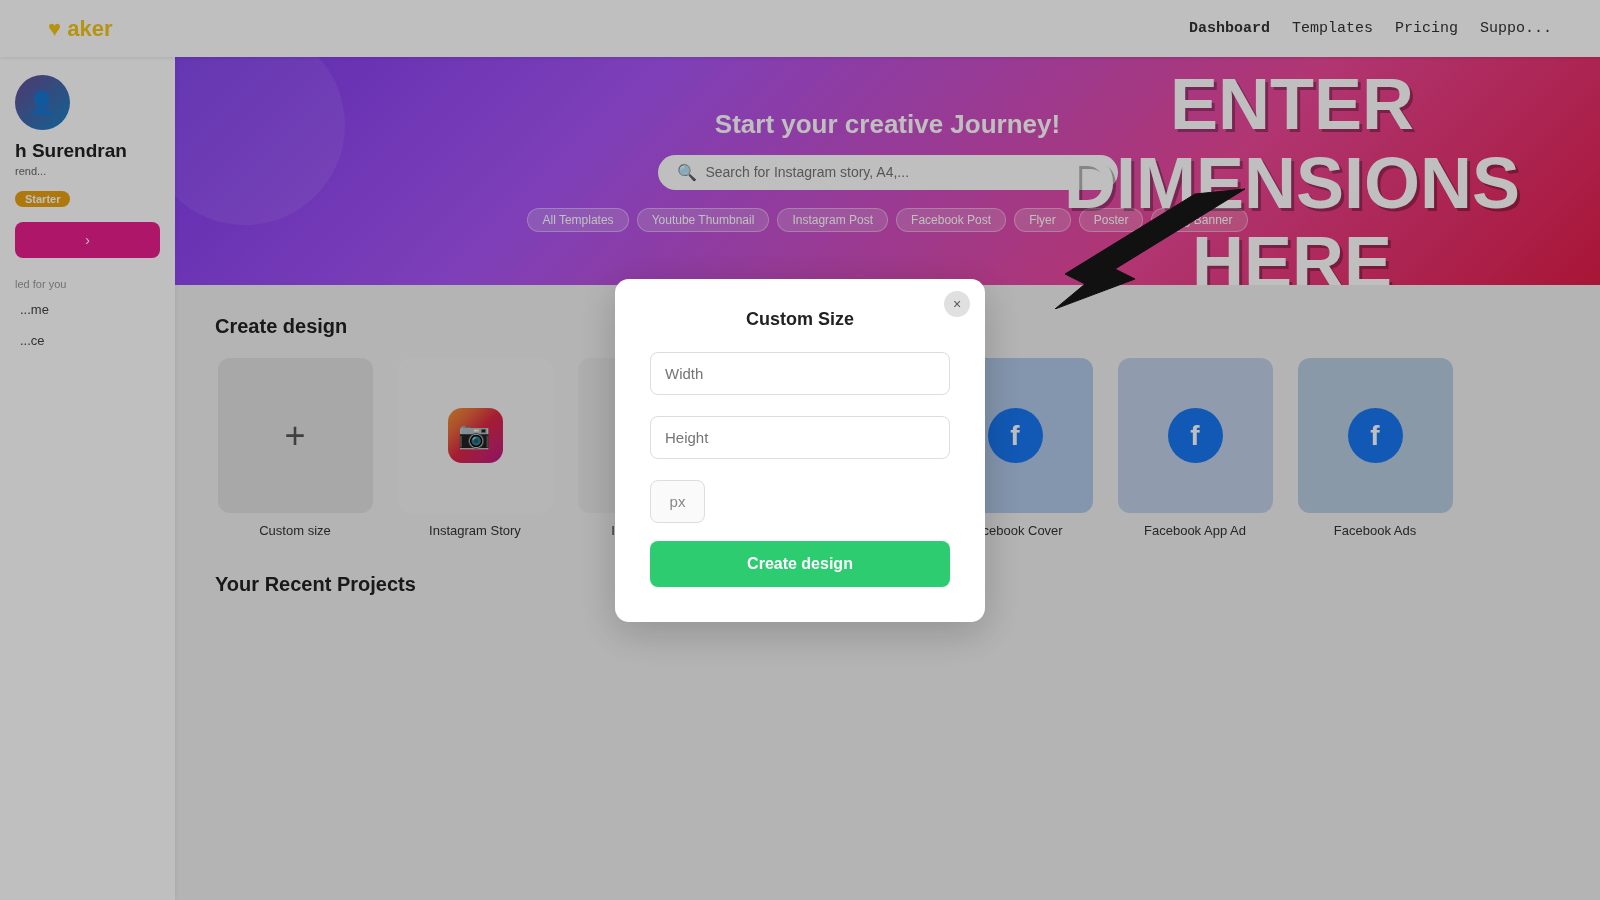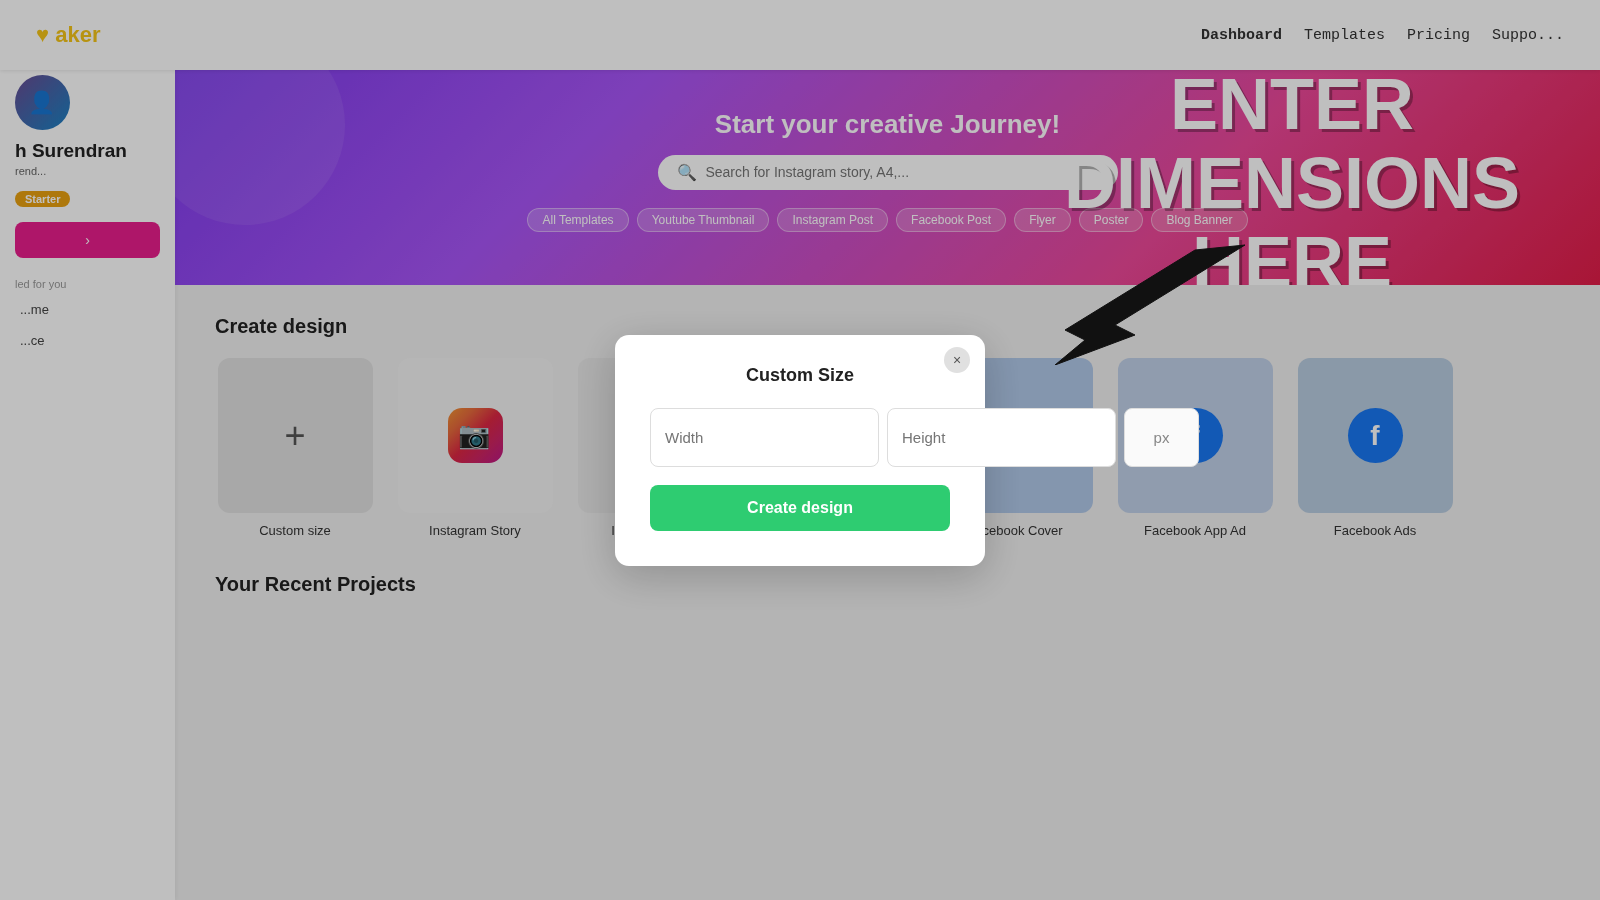--- a/index.html
+++ b/index.html
@@ -1,22 +1,22 @@
 <!DOCTYPE html>
 <html><head>
   <meta charset="utf-8">
   <style>
     * { box-sizing: border-box; margin: 0; padding: 0; }
     body { font-family: -apple-system, BlinkMacSystemFont, 'Segoe UI', sans-serif; background: #e8e8e8; width: 1600px; height: 900px; overflow: hidden; position: relative; }
 
     
     .header {
-      position: fixed; top: 0; left: 0; right: 0; height: 70px;
+      position: fixed; top: 0; left: 0; right: 0; height: 57px;
       background: #fff; display: flex; align-items: center;
-      justify-content: space-between; padding: 0 36px; z-index: 100;
+      justify-content: space-between; padding: 0 48px; z-index: 100;
       box-shadow: 0 1px 4px rgba(0,0,0,0.1);
     }
     .logo { font-size: 22px; font-weight: 800; color: #222; }
     .logo span { color: #f5c518; }
     .nav { display: flex; gap: 22px; font-family: Liberation Mono, monospace; }
     .nav-item { font-size: 15px; color: #333; font-weight: 500; cursor: pointer; }
     .nav-item.active { font-weight: 700; }
 
     
     .sidebar {
@@ -155,28 +155,28 @@
     .modal-close {
       position: absolute; top: 12px; right: 15px;
       background: #e0e0e0; border: none; border-radius: 50%;
       width: 26px; height: 26px; font-size: 14px; cursor: pointer;
       display: flex; align-items: center; justify-content: center; color: #555;
     }
     .modal-title {
       text-align: center; font-size: 18px; font-weight: 700;
       color: #222; margin-bottom: 22px;
     }
-    .modal-inputs { display: flex; gap: 8px; margin-bottom: 18px; }
+    .modal-inputs { display: flex; gap: 21px; margin-bottom: 18px; flex-direction: column; }
     .modal-input {
       flex: 1; border: 1.5px solid #ddd; border-radius: 8px;
       padding: 12px 14px; font-size: 15px; color: #666; outline: none;
     }
     .modal-unit {
-      width: 75px; border: 1.5px solid #ddd; border-radius: 8px;
-      padding: 20px 10px; font-size: 15px; color: #888; outline: none;
+      width: 55px; border: 1.5px solid #ddd; border-radius: 8px;
+      padding: 12px 10px; font-size: 15px; color: #888; outline: none;
       text-align: center; background: #fafafa;
     }
     .modal-create-btn {
       width: 100%; background: #2ecc71; color: #fff; border: none;
       border-radius: 8px; padding: 14px; font-size: 16px; font-weight: 600;
       cursor: pointer; transition: background 0.15s;
     }
 
     
     .sidebar-recommended { margin-top: 10px; }

